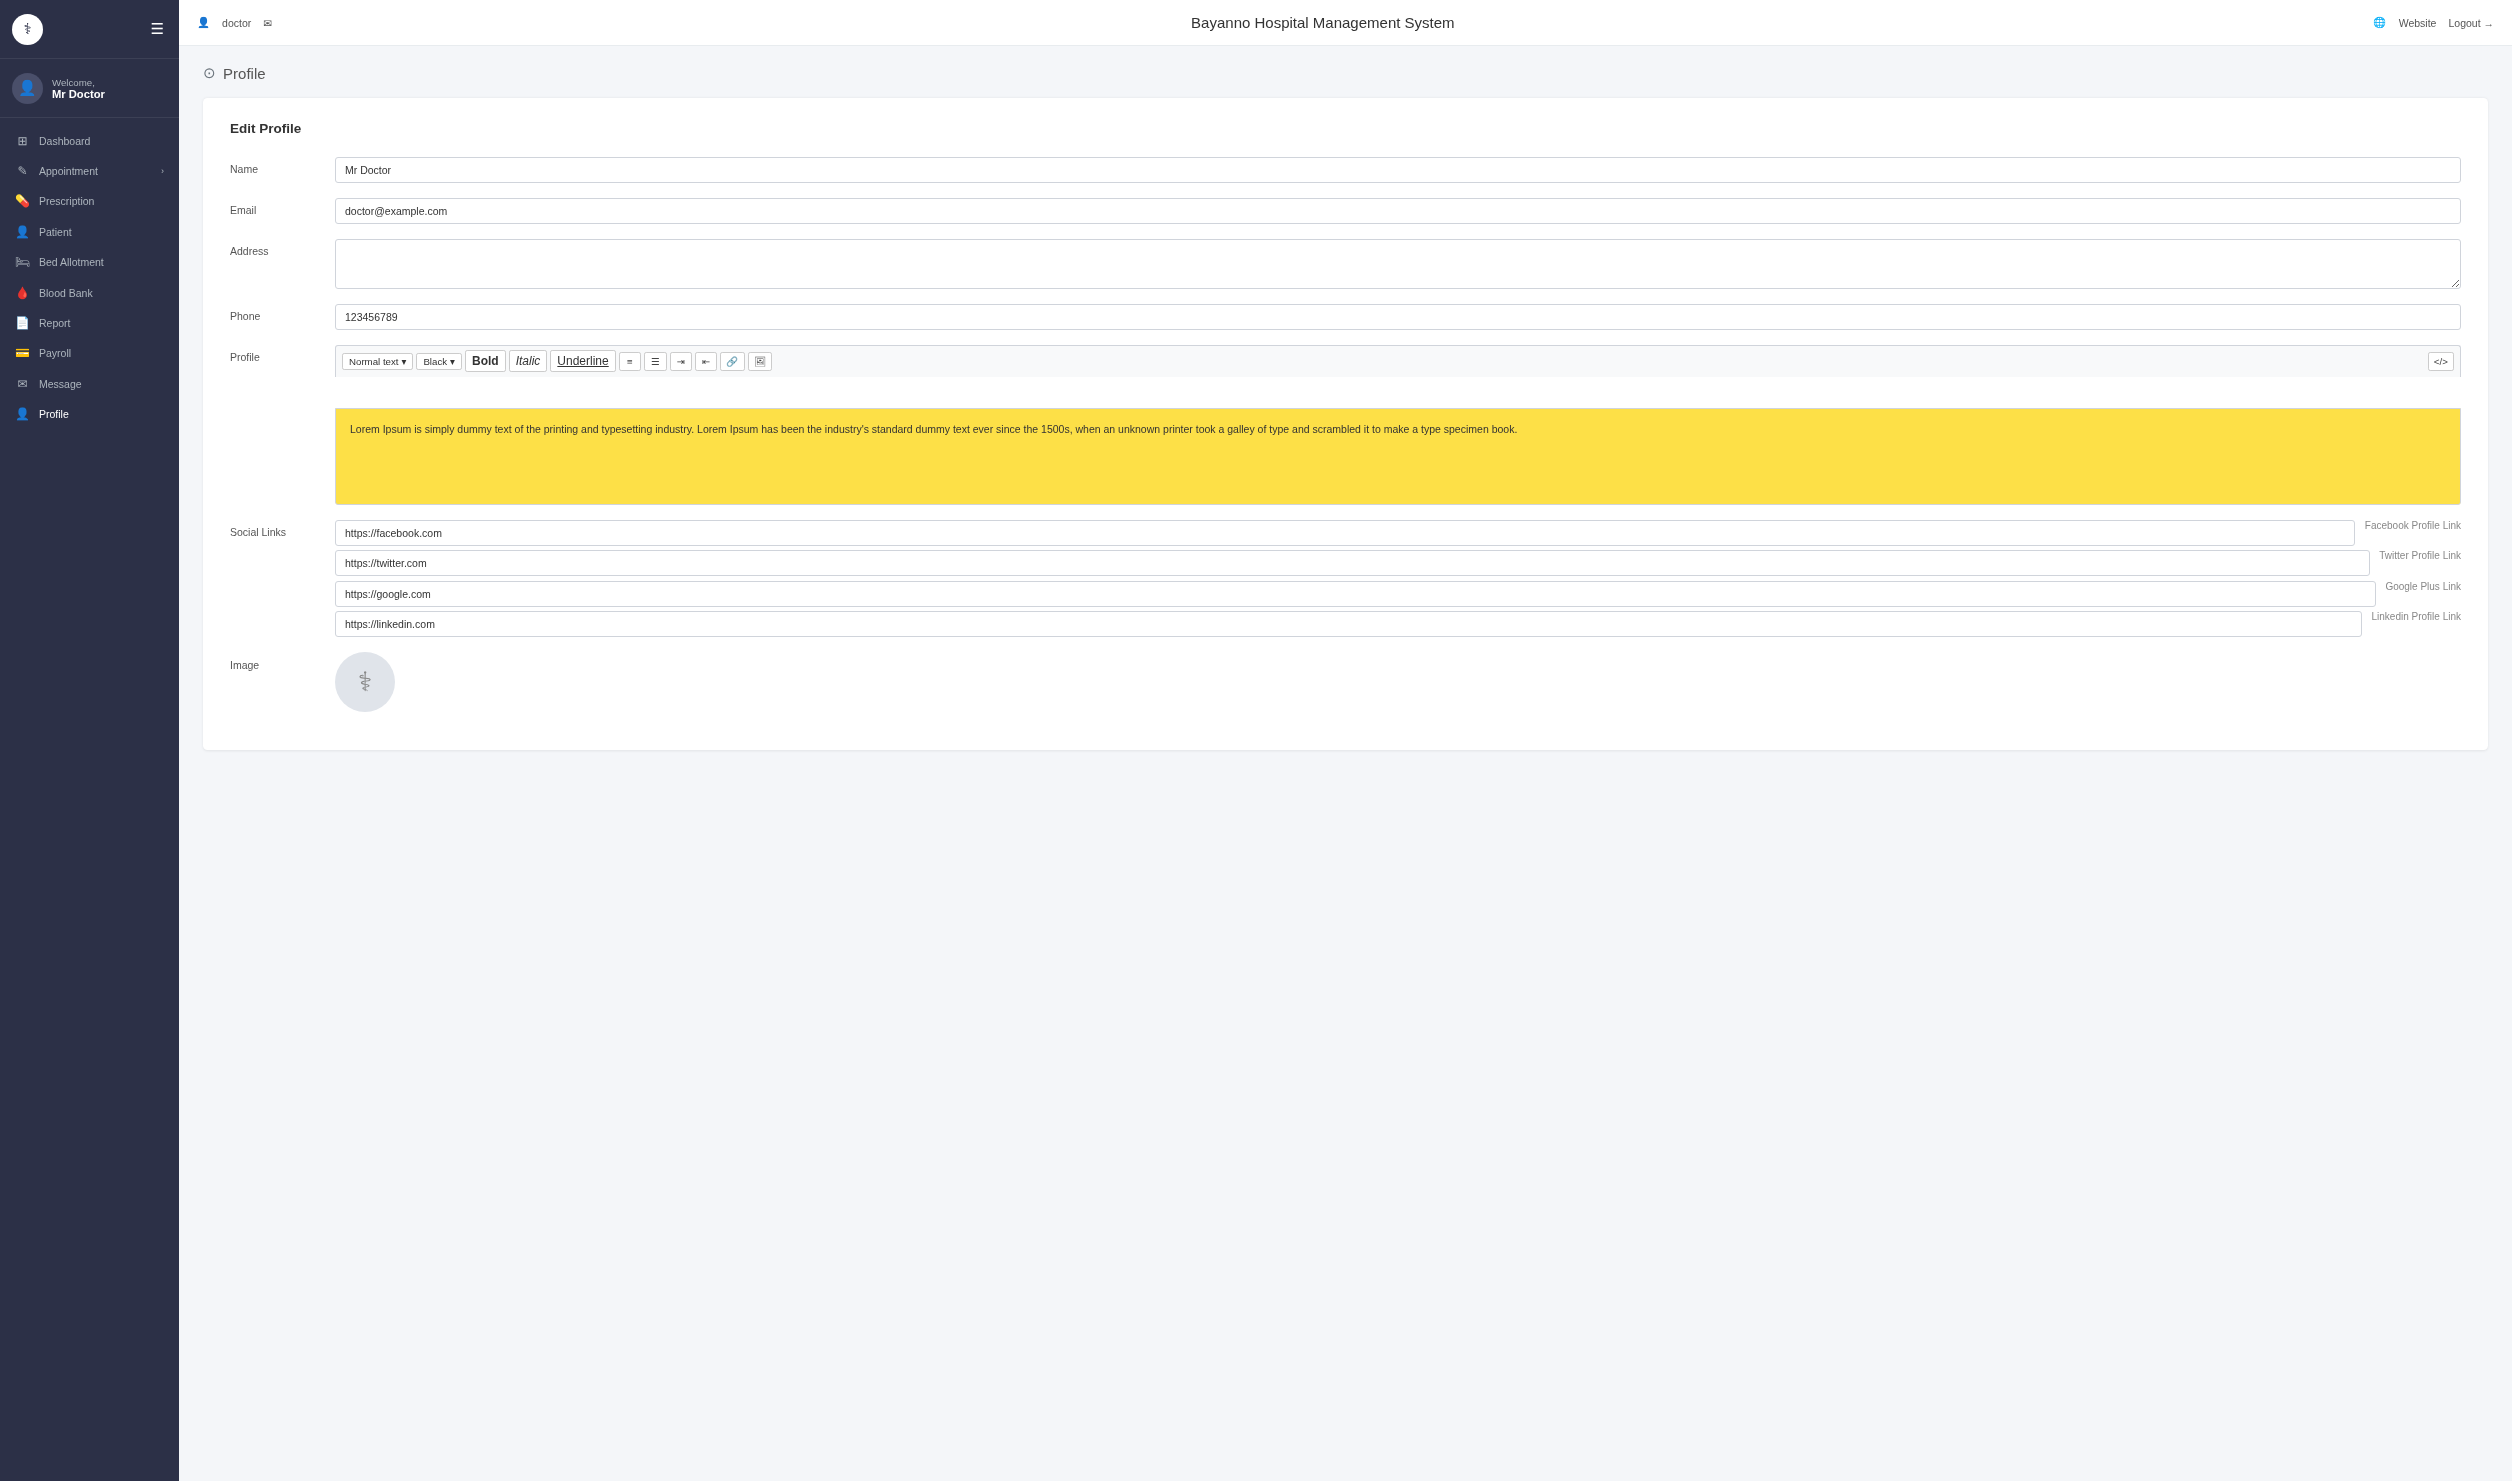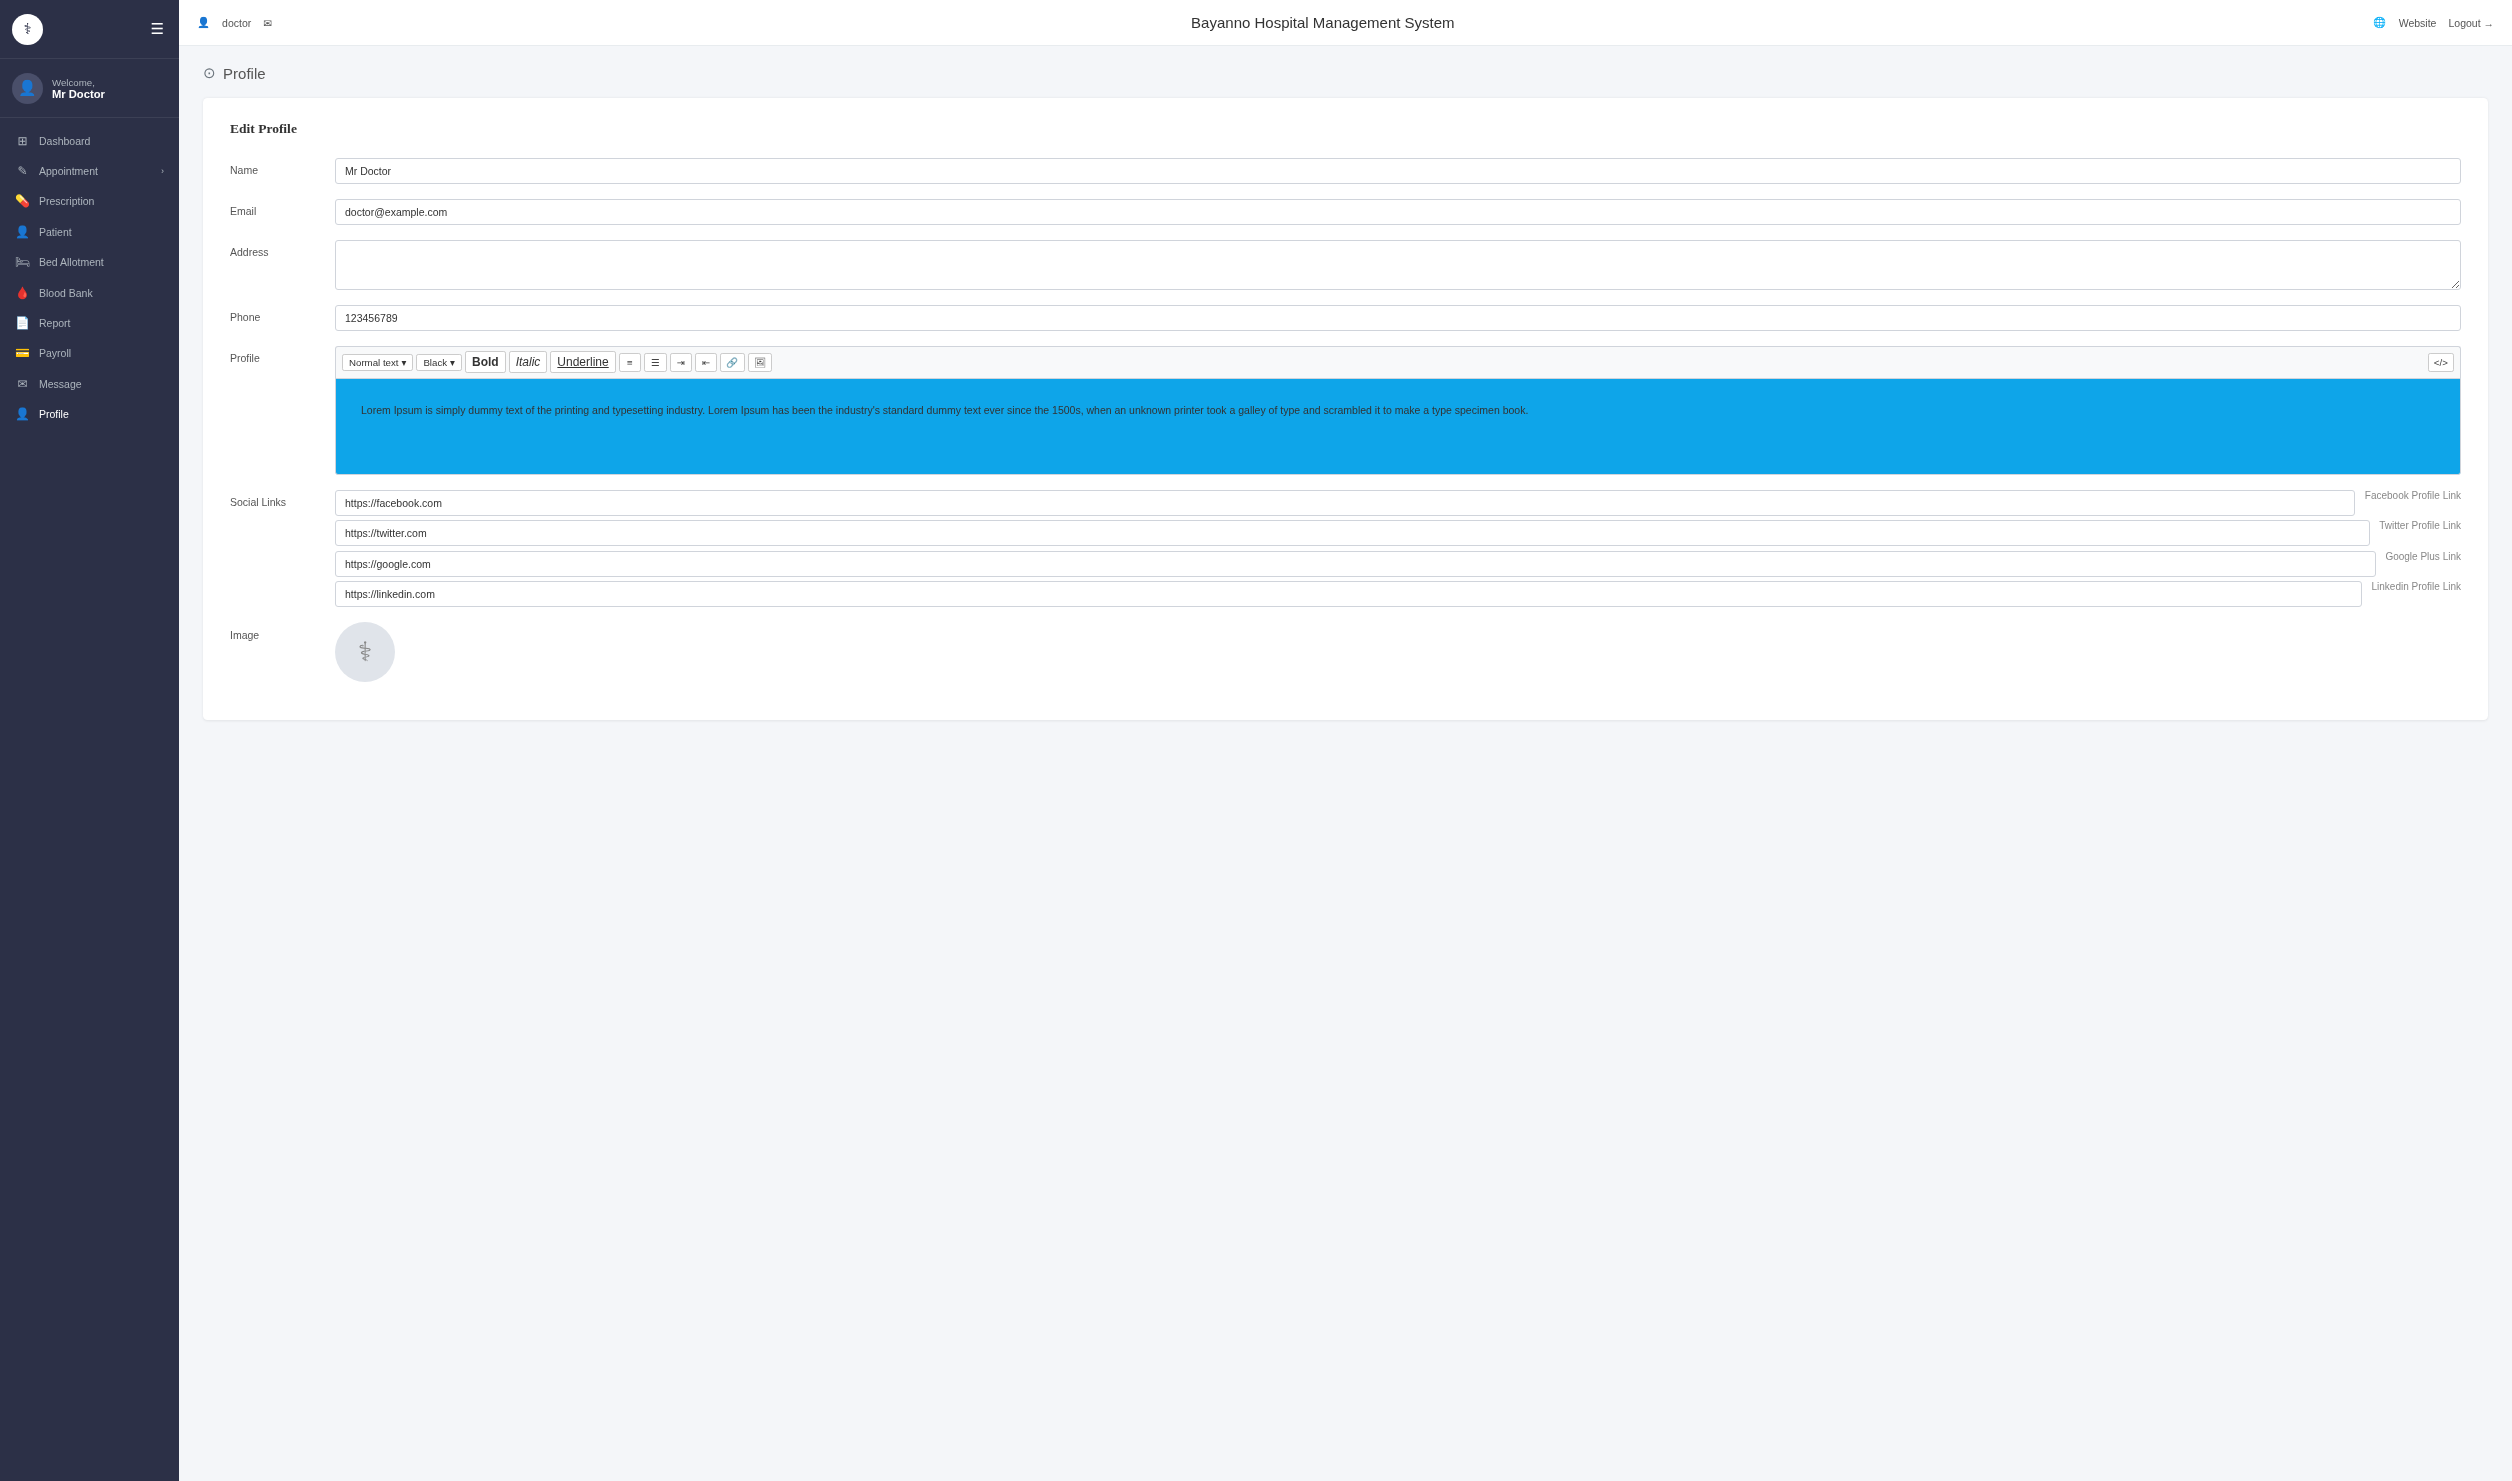--- a/index.html
+++ b/index.html
@@ -91,21 +91,21 @@
     }
     .page-header-icon { color: #6c757d; font-size: 15px; }
     .page-header-title { font-size: 15px; color: #555; font-weight: 400; }
 
     .card {
       background: #fff;
       border-radius: 4.5px;
       box-shadow: 0 0.7px 3px rgba(0,0,0,0.08);
       padding: 22.4px 27px;
     }
-    .card-title { font-size: 13.5px; font-weight: 600; color: #333; margin-bottom: 21px; font-family: Liberation Serif, serif; }
+    .card-title { font-size: 13.5px; font-weight: 600; color: #333; margin-bottom: 21px; }
 
     .form-row {
       display: flex;
       align-items: flex-start;
       margin-bottom: 15px;
       gap: 15px;
     }
     .form-label {
       width: 90px; min-width: 90px;
       font-size: 10.5px; color: #555;
@@ -140,24 +140,25 @@
     .rich-text-toolbar .toolbar-btn {
       padding: 3px 6px; min-width: 22.4px; text-align: center;
     }
     .rich-text-toolbar .toolbar-btn.bold-btn { font-weight: 700; }
     .rich-text-toolbar .toolbar-btn.italic-btn { font-style: italic; }
     .rich-text-toolbar .toolbar-btn.underline-btn { text-decoration: underline; }
     .rich-text-content {
       border: 0.7px solid #d0d4db;
       border-radius: 0 0 3px 3px;
       min-height: 97px;
-      padding: 25px;
+      padding: 14px;
       font-size: 10.5px;
       color: #333;
-      background: #0ea5e9;
+      background: #fde047;
+      margin-top: 31px;
     }
 
     .social-links-group { flex: 1; display: flex; flex-direction: column; gap: 4.5px; }
     .social-input-wrap { display: flex; gap: 8px; }
     .social-hint { font-size: 10px; color: #888; padding-left: 1.5px; }
 
     .toolbar-spacer { flex: 1; }
 
     .dropdown-btn {
       display: flex; align-items: center; gap: 3px;

